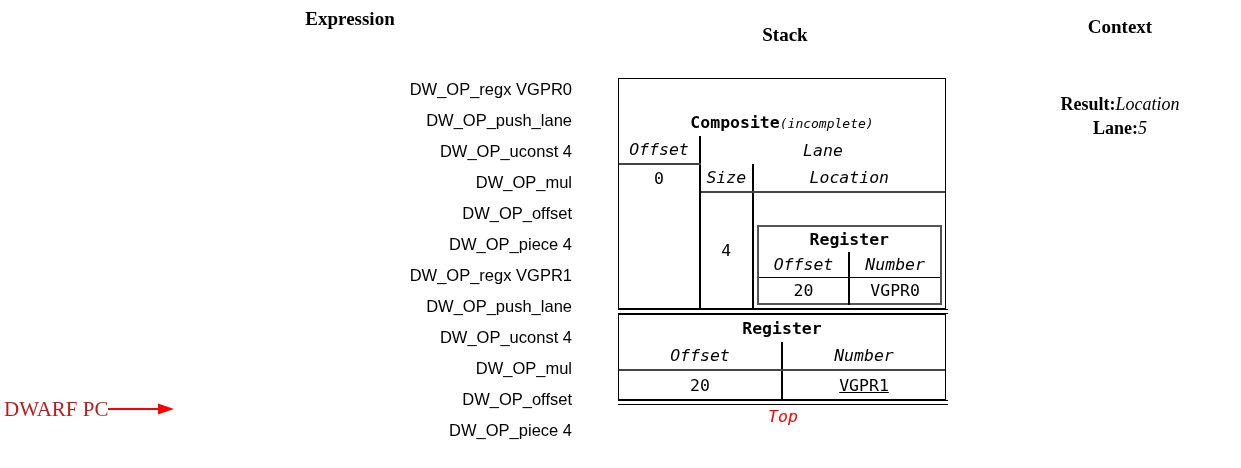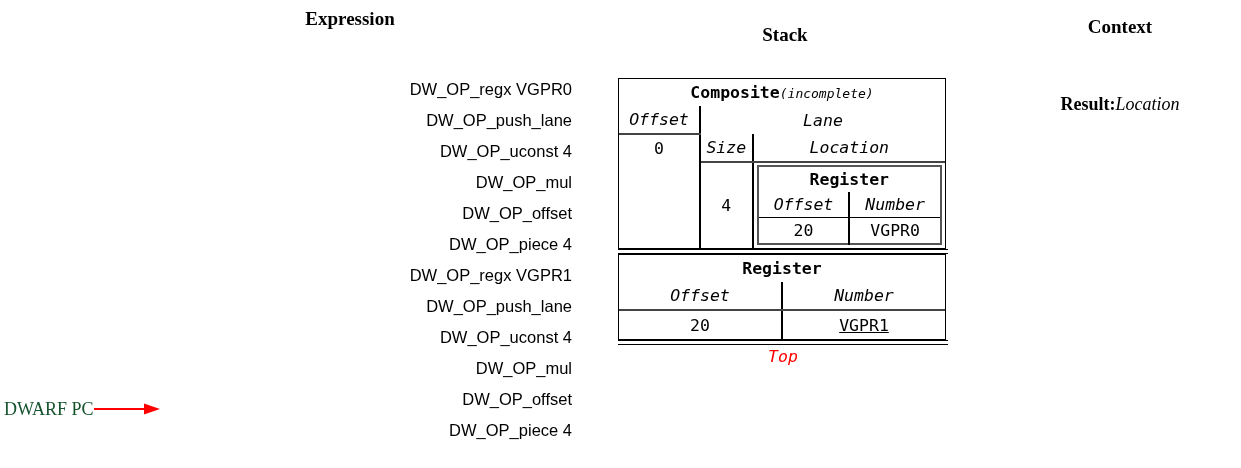--- a/index.html
+++ b/index.html
@@ -49,23 +49,23 @@
     position: absolute;
     left: 4px;
     top: 396px;
     height: 26px;
     display: flex;
     align-items: center;
     color: #ff0000;
   }
   #dwarf-pc-label {
     font-family: "Liberation Serif", serif;
-    font-size: 18px;
+    font-size: 21px;
     white-space: nowrap;
-    color: #14532d;
+    color: #b91c1c;
   }
   #dwarf-pc-arrow {
     display: block;
     margin-left: 0px;
   }
 
   
   #stack-area {
     position: absolute;
     left: 618px;
@@ -104,21 +104,21 @@
   .br { border-right: 2px solid #000 !important; }
   .thin-b { border-bottom: 1.5px solid #000 !important; }
   .red { color: #ff0000; }
 
   
   #composite-box {
     position: relative;
     border: 1.5px solid #000;
     width: 326px;
   }
-  #composite-box table { width: 100%; }
+  #composite-box table { width: 100%; margin-top: 30px; }
   .stack-rule2 {
     width: 330px;
     height: 3px;
     border-top: 1.5px solid #000;
     border-bottom: 1.5px solid #000;
     margin: 0;
   }
   #register-box {
     position: relative;
     border: 1.5px solid #000;
@@ -284,13 +284,16 @@
 
   <div class="stack-rule2"></div>
 
   <div id="stack-top-label">Top</div>
 </div>
 
 <div id="context-body">
   <div class="ctx-line">
     <span class="ctx-key">Result:</span><span class="ctx-val">Location</span>
   </div>
+  <div class="ctx-line">
+    <span class="ctx-key">Lane:</span><span class="ctx-val">5</span>
+  </div>
 </div>
 
 </body></html>

